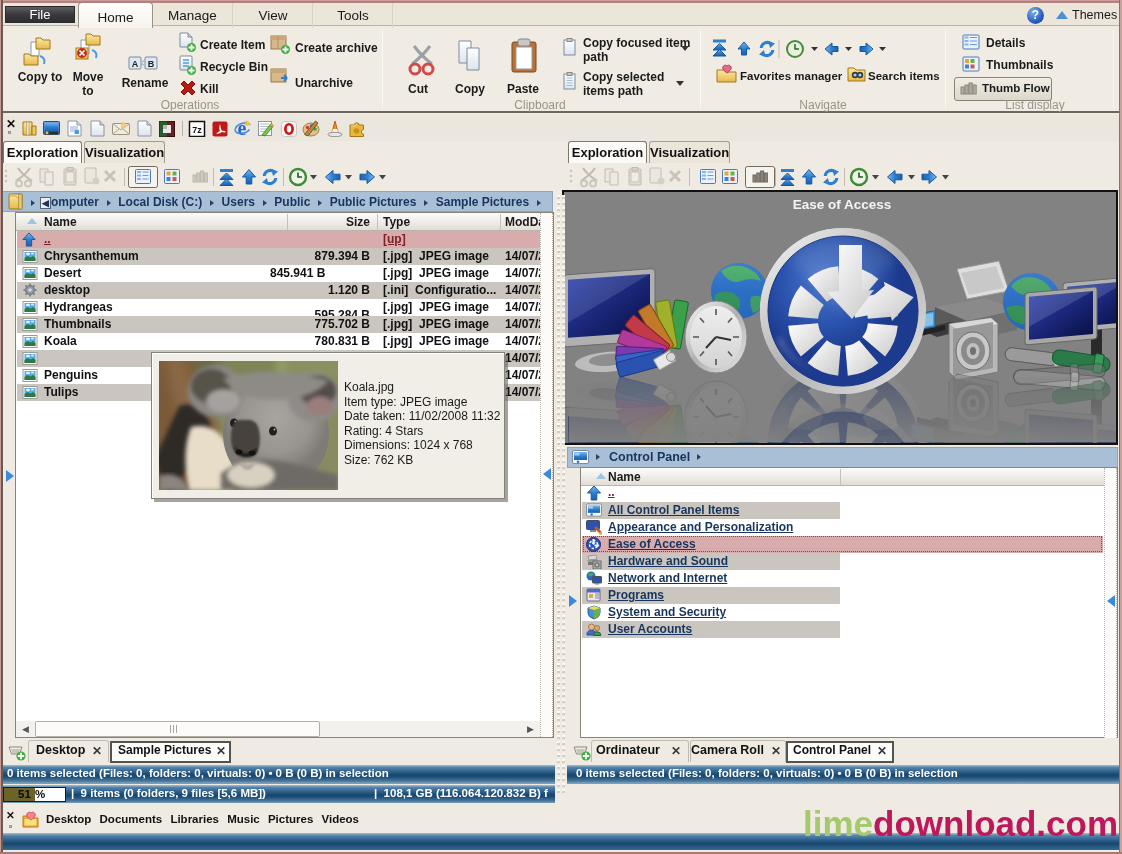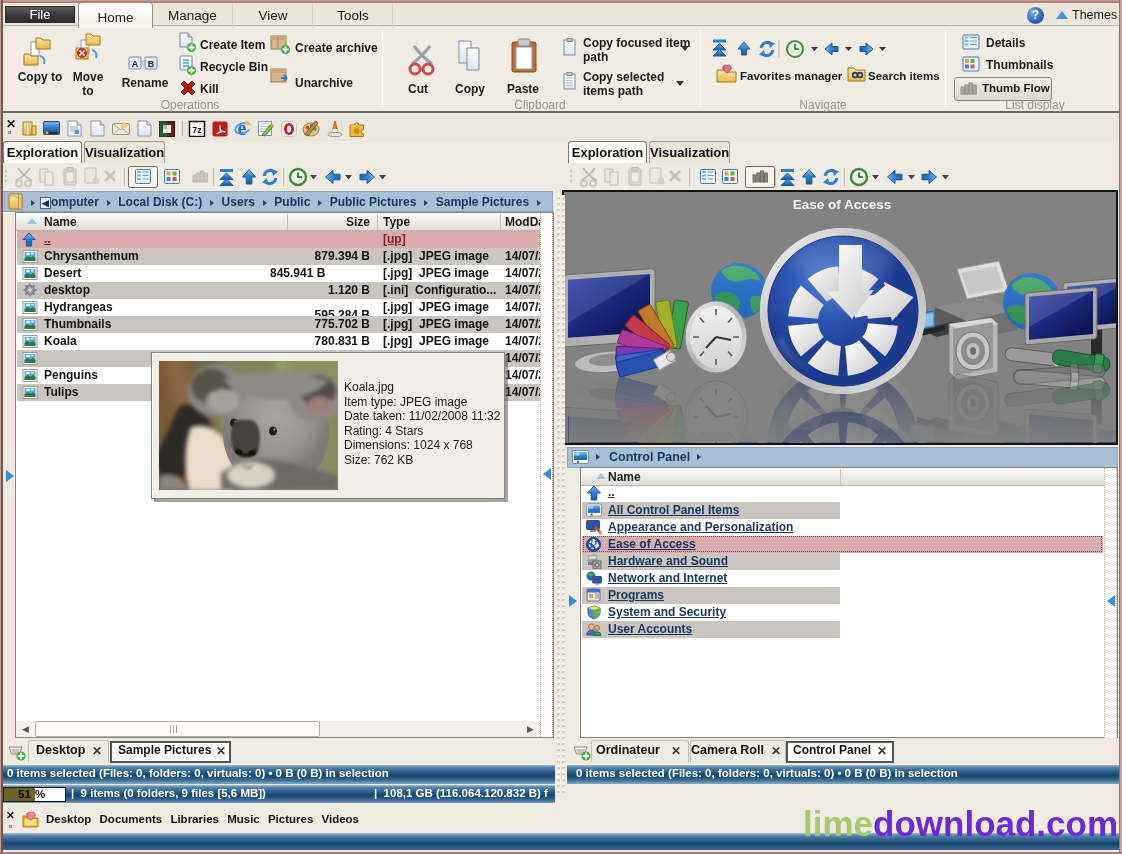--- a/index.html
+++ b/index.html
@@ -44,21 +44,21 @@
 
 .sbar{height:19px;background:linear-gradient(180deg,#a8c0d4 0%,#5585ad 12%,#2a5b86 38%,#16486f 52%,#1d4d75 62%,#49799f 85%,#88abc4 97%,#2a4a62 100%);
   color:#fff;font-size:11.5px;font-weight:bold;white-space:nowrap;overflow:hidden;}
 .sbar .t{position:absolute;top:2px;}
 
 #favrow{left:0;top:803px;width:1122px;height:30px;background:#f0ebe2;}
 #bottombar{left:0;top:833px;width:1122px;height:17px;background:linear-gradient(180deg,#a8c0d4 0%,#5585ad 15%,#2a5b86 45%,#16486f 60%,#1d4d75 70%,#3a6a92 100%);}
 #watermark{left:803px;top:804px;font-size:35px;font-weight:bold;letter-spacing:0px;white-space:nowrap;
   font-family:"Liberation Sans",sans-serif;}
 #watermark .l{color:#a5c96d;}
-#watermark .d{color:#6d28d9;}
+#watermark .d{color:#be185d;}
 .tabsrow{top:740px;height:24px;font-size:12.5px;font-weight:bold;color:#111;}
 .btab-x{color:#3a3a3a;font-weight:bold;font-size:12px;}
 .btab.on{background:#fdfdfc;border:2px solid #55544e;}
 </style>
 </head>
 <body>
 <div id="app">
 
   <div id="tabrow" class="abs"></div>
   <div id="filebtn" class="abs">File</div>

